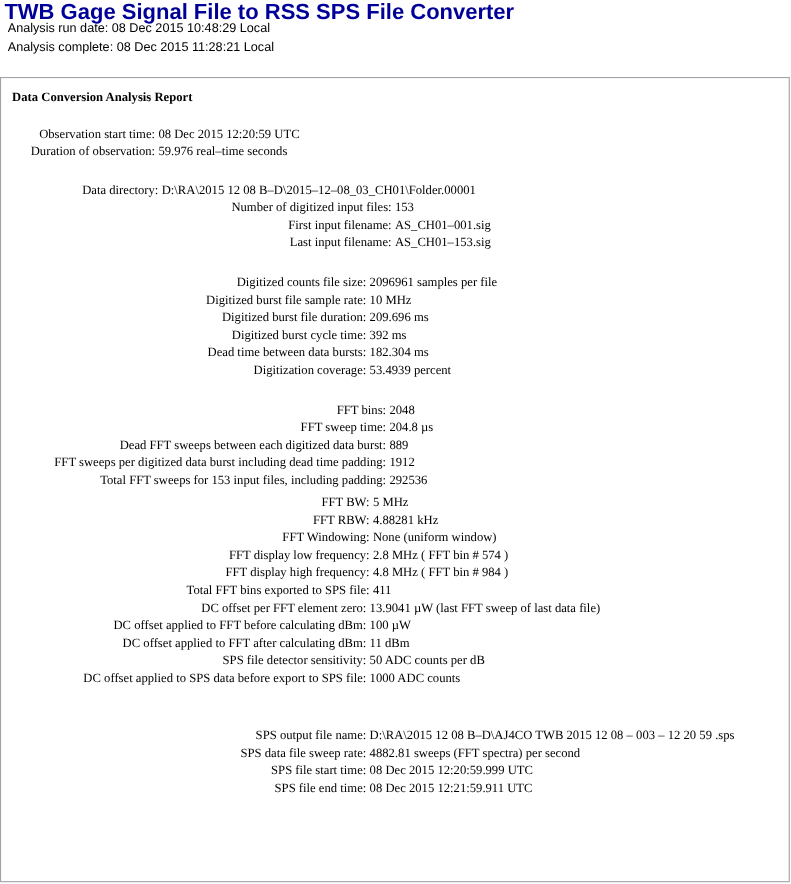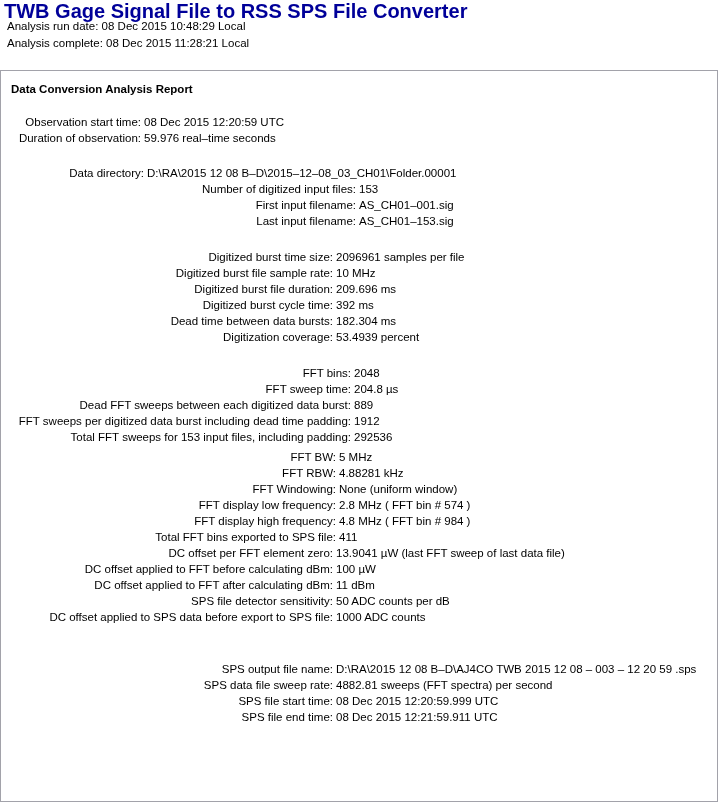--- a/index.html
+++ b/index.html
@@ -18,21 +18,21 @@
   .meta-run { top:20px; }
   .meta-complete { top:37px;text-align:right; }
 
   .report-box {
     position:absolute; top:70px; left:0;
     width:718px; height:732px; box-sizing:border-box;
     border:1px solid var(--border-color, #a2a2aa);
     background:#fff;
     padding:10px 4px 0 10px;
     overflow:hidden;
-    font-size:11.5px; line-height:16px;
+    font-size:11.5px; line-height:16px;font-family:Liberation Serif, serif;
   }
   .report-title { font-weight:bold; height:16px; white-space:pre; }
 
   .line { display:flex; height:16px; }
   .lbl { display:flex; justify-content:flex-end; flex:none;align-items:center; }
   .lbl > span { white-space:pre; }
   .val { padding-left:3px; white-space:pre;text-align:right; }
 
   
   .g0 { margin-top:17px; } .g0 .lbl { width:130px; }
@@ -91,21 +91,21 @@
           <div class="line">
             <div class="lbl">
               <span>Last input filename:</span>
             </div>
             <span class="val">AS_CH01–153.sig</span>
           </div>
         </div>
         <div class="group g2">
           <div class="line">
             <div class="lbl">
-              <span>Digitized burst time size:</span>
+              <span>Digitized counts file size:</span>
             </div>
             <span class="val">2096961 samples per file</span>
           </div>
           <div class="line">
             <div class="lbl">
               <span>Digitized burst file sample rate:</span>
             </div>
             <span class="val">10 MHz</span>
           </div>
           <div class="line">

